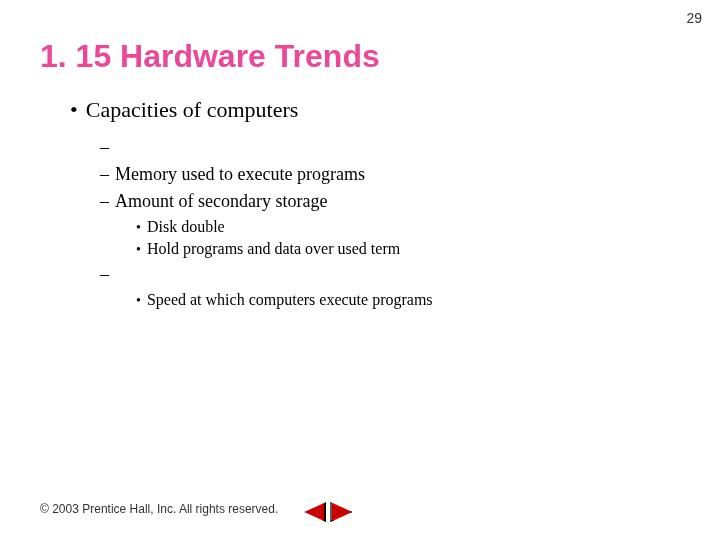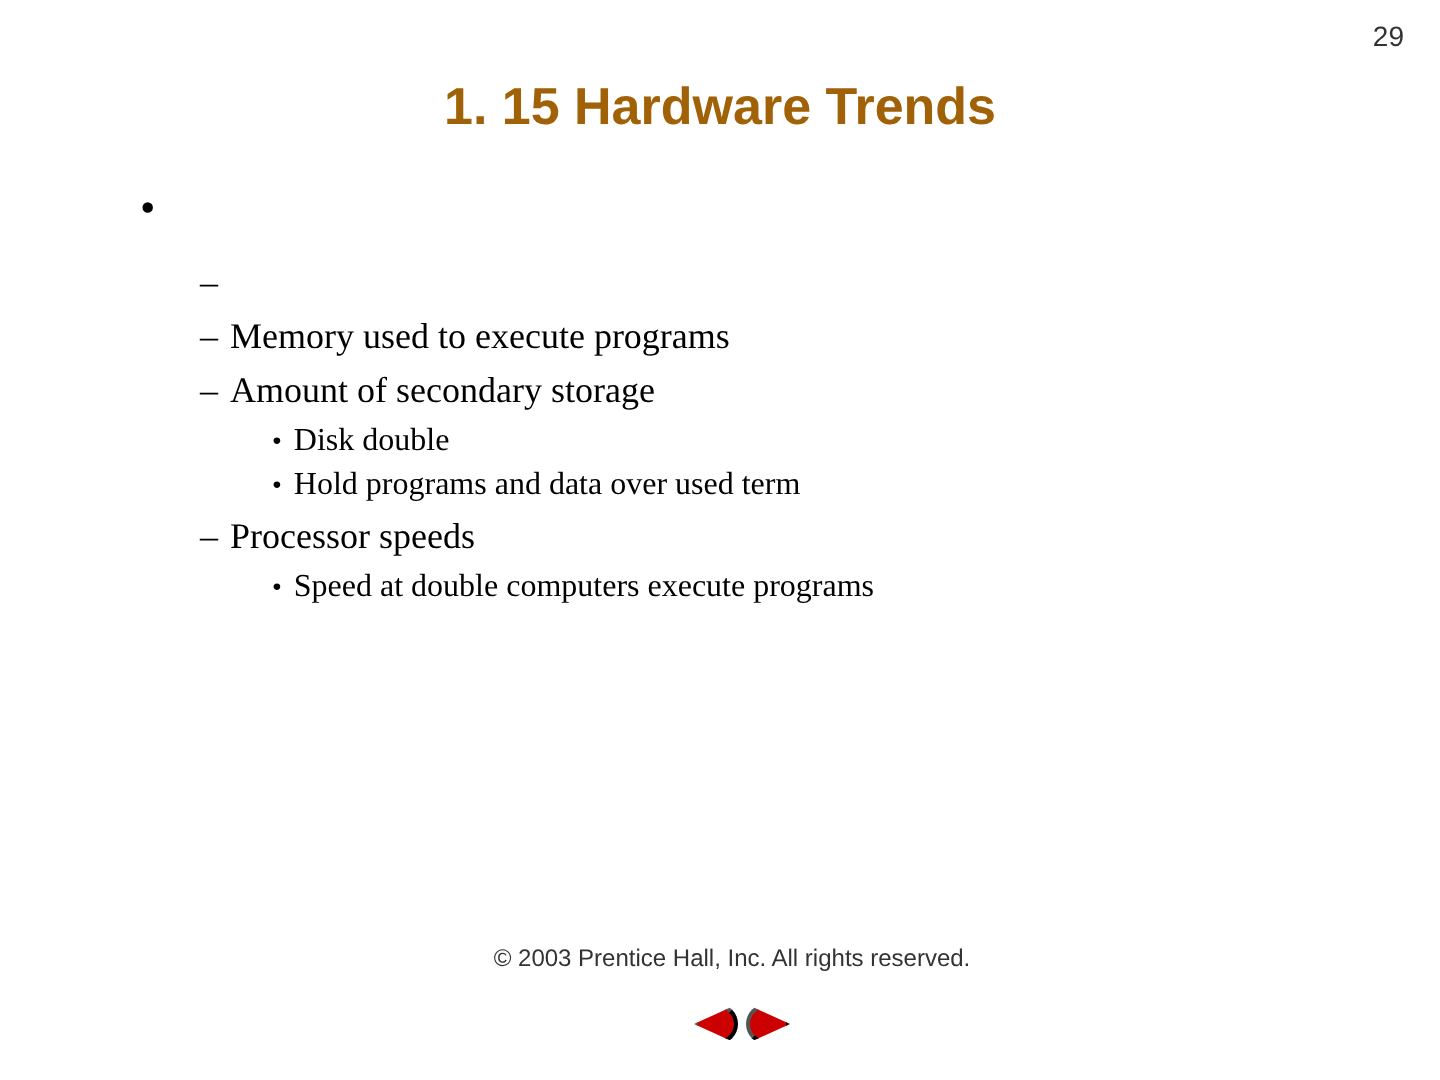--- a/index.html
+++ b/index.html
@@ -1,19 +1,18 @@
 <!DOCTYPE html>
 <html><head>
   <meta charset="utf-8">
   <style>
     * {
       margin: 0;
       padding: 0;
       box-sizing: border-box;
-      border-radius: 23px;
     }
 
     body {
       width: 720px;
       height: 540px;
       background: #fff;
       font-family: 'Times New Roman', Times, serif;
       overflow: hidden;
       position: relative;
     }
@@ -29,24 +28,23 @@
     .slide-number {
       position: absolute;
       top: 10px;
       right: 18px;
       font-size: 14px;
       color: #333;
       font-family: Arial, sans-serif;
     }
 
     .slide-title {
-      text-align: center;
-      font-size: 26px;
+      font-size: 32px;
       font-weight: bold;
-      color: #a16207;
+      color: #ec4899;
       margin-top: 18px;
       margin-bottom: 22px;
       font-family: Arial, sans-serif;
     }
 
     .content {
       padding-left: 30px;
     }
 
     .bullet-main {
@@ -101,23 +99,21 @@
       flex-shrink: 0;
       font-size: 14px;
     }
 
     .footer {
       position: absolute;
       bottom: 18px;
       left: 40px;
       right: 28px;
       display: flex;
-      align-items: center;
       gap: 16px;
-      flex-direction: column;
     }
 
     .footer-text {
       font-size: 12px;
       color: #333;
       font-family: Arial, sans-serif;
     }
 
     .nav-buttons {
       display: flex;
@@ -145,20 +141,21 @@
 <div class="slide">
 
   <div class="slide-number">29</div>
 
   <div class="slide-title">1. 15 Hardware Trends</div>
 
   <div class="content">
 
     <div class="bullet-main">
       <span class="bullet-dot">•</span>
+      <span>Capacities of computers</span>
     </div>
 
     <div class="sub-list">
 
       <div class="sub-item">
         <span class="dash">–</span>
       </div>
 
       <div class="sub-item">
         <span class="dash">–</span>
@@ -176,27 +173,26 @@
           <span>Disk double</span>
         </div>
         <div class="sub-sub-item">
           <span class="bullet-sm">•</span>
           <span>Hold programs and data over used term</span>
         </div>
       </div>
 
       <div class="sub-item">
         <span class="dash">–</span>
-        <span>Processor speeds</span>
       </div>
 
       <div class="sub-sub-list">
         <div class="sub-sub-item">
           <span class="bullet-sm">•</span>
-          <span>Speed at double computers execute programs</span>
+          <span>Speed at which computers execute programs</span>
         </div>
       </div>
 
     </div>
 
   </div>
 
   <div class="footer">
     <span class="footer-text">© 2003 Prentice Hall, Inc.  All rights reserved.</span>
     <div class="nav-buttons">

